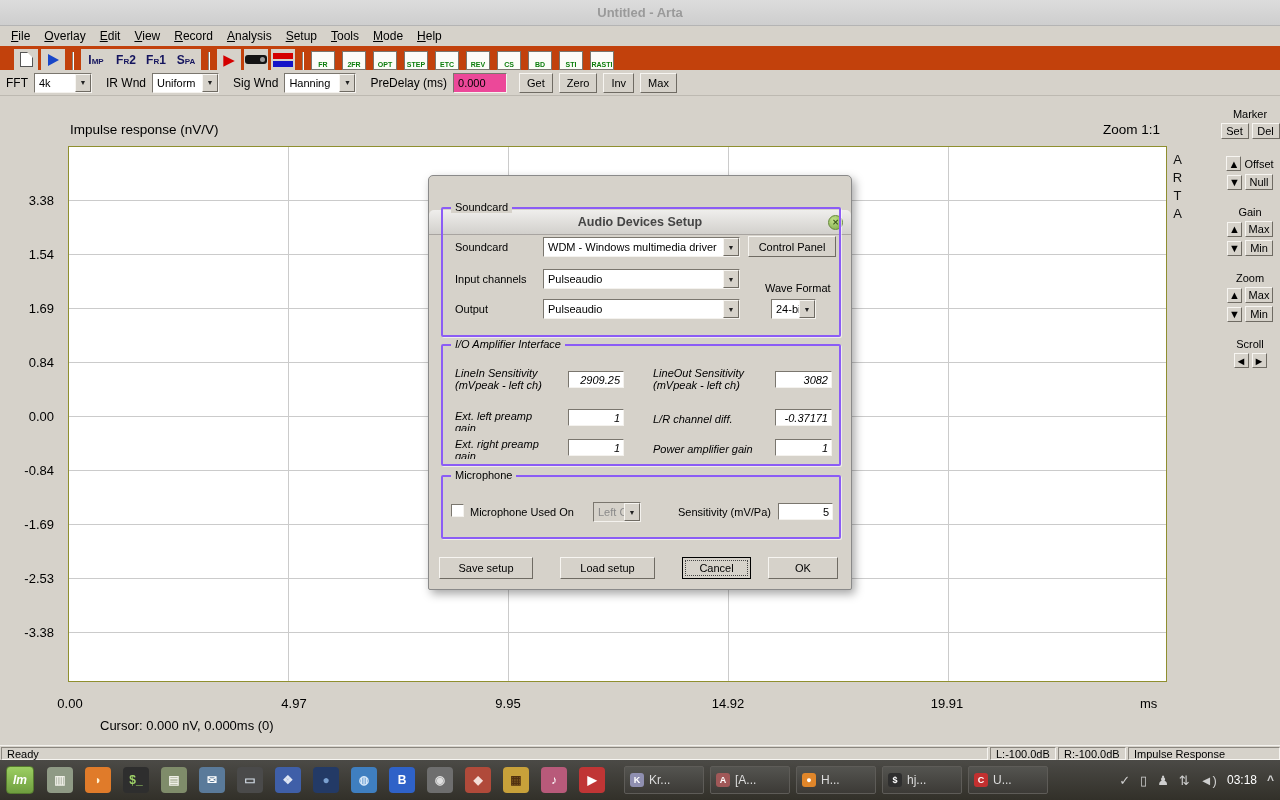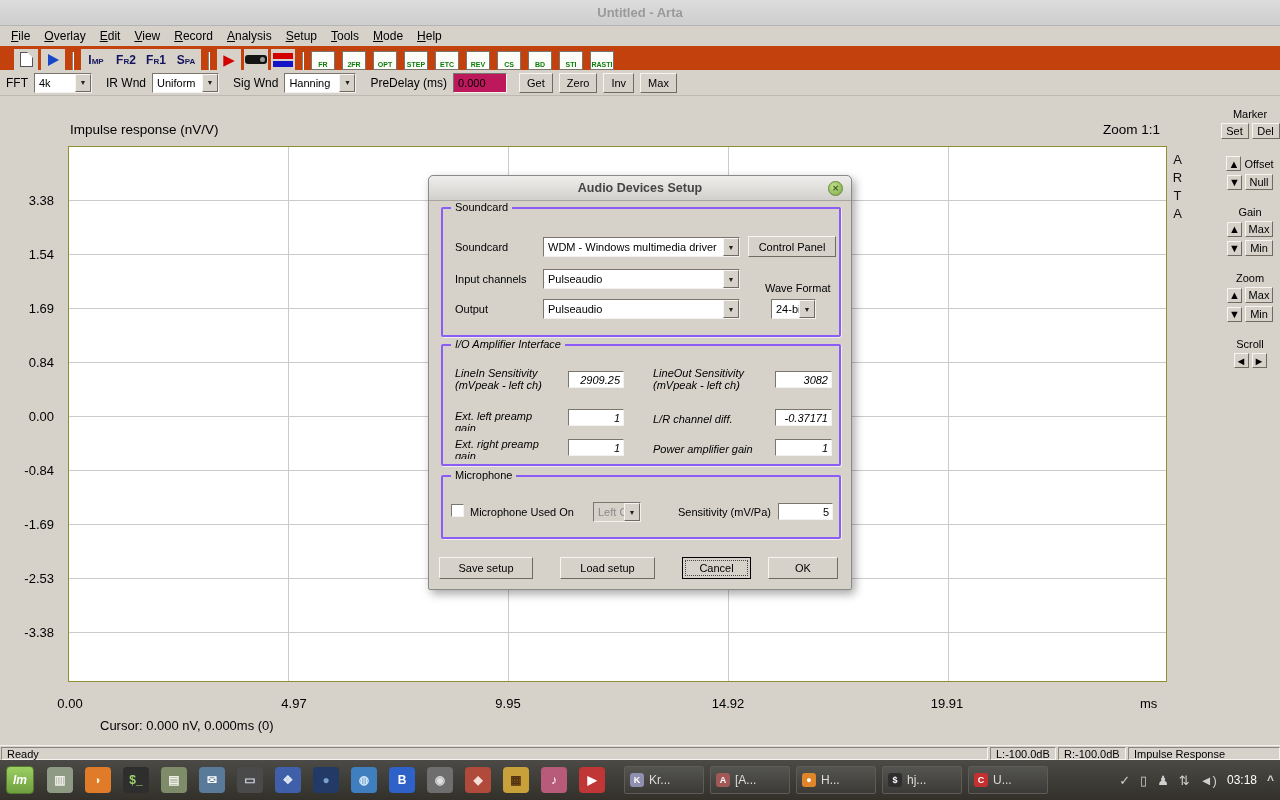--- a/index.html
+++ b/index.html
@@ -45,21 +45,21 @@
 
   
   .toolbar2 { position:absolute; left:0; top:70px; width:1280px; height:26px;
     background:#d6d2ca; display:flex; align-items:center; padding-left:6px; gap:6px;
     border-bottom:1px solid #bdb9b1; }
   .ctl-label { font-size:12px; }
   .dd { display:inline-flex; height:20px; background:#fff; border:1px solid; border-color:#7a766e #f4f2ee #f4f2ee #7a766e; align-items:center; }
   .dd .dd-text { flex:1; padding:0 4px; font-size:11px; white-space:nowrap; overflow:hidden; }
   .dd .dd-arrow { width:16px; height:100%; background:#d6d2ca; border:1px solid; border-color:#f7f5f1 #6f6b63 #6f6b63 #f7f5f1;
     display:flex; align-items:center; justify-content:center; font-size:7px; color:#222; }
-  .txt-input { height:20px; background:#be185d; border:1px solid; border-color:#7a766e #f4f2ee #f4f2ee #7a766e;
+  .txt-input { height:20px; background:#ec4899; border:1px solid; border-color:#7a766e #f4f2ee #f4f2ee #7a766e;
     font-size:11px; padding:0 4px; display:flex; align-items:center; }
   .small-btn { height:20px; padding:0 7px; font-size:12px; }
 
   
   .main { position:absolute; left:0; top:96px; width:1220px; height:649px; background:#d6d2ca; }
   .chart-title { position:absolute; left:70px; top:26px; font-size:13.5px; }
   .zoom-label { position:absolute; left:1103px; top:26px; font-size:13.5px; }
   .plot { position:absolute; left:68px; top:50px; width:1099px; height:536px; background:#fff;
     border:1px solid #8f8f2f;
     background-image:
@@ -111,21 +111,21 @@
   .tray { margin-left:auto; display:flex; align-items:center; gap:10px; }
   .tray-icon { color:#cfcfcf; font-size:13px; }
   .clock { color:#fff; font-size:12px; }
   .expand { color:#cfcfcf; font-size:12px; font-weight:bold; }
 
   
   .dialog { position:absolute; left:428px; top:175px; width:424px; height:415px; z-index:10;
     background:#d6d2ca; border:1px solid #8a8a8a; border-radius:5px 5px 2px 2px;
     box-shadow:3px 4px 10px rgba(0,0,0,0.35); }
   .dlg-title { height:25px; background:linear-gradient(#efeeec,#d2d0cc); border-bottom:1px solid #a8a4a0;
-    border-radius:5px 5px 0 0; display:flex; align-items:center; justify-content:center; position:relative; }
+    border-radius:5px 5px 0 0; display:flex; align-items:center; justify-content:center; position:relative;margin-top:34px; }
   .dlg-title .t { font-weight:bold; font-size:12.5px; color:#454545; }
   .close-btn { position:absolute; right:8px; top:5px; width:15px; height:15px; border-radius:50%;
     background:radial-gradient(circle at 35% 30%, #c2e08a, #7ca946); border:1px solid #65883a;
     display:flex; align-items:center; justify-content:center; font-size:8px; color:#3c5a1e; font-weight:bold; }
   .group { position:absolute; left:12px; width:400px; border:2px solid #8b5cf6; border-radius:2px;
     box-shadow:1px 1px 0 rgba(255,255,255,0.6); }
   .legend { position:absolute; top:-8px; left:8px; background:#d6d2ca; padding:0 4px; font-size:11px; }
   .g-sound { top:31px; height:130px; }
   .g-amp { top:168px; height:122px;font-style:italic; }
   .g-mic { top:299px; height:64px; }

